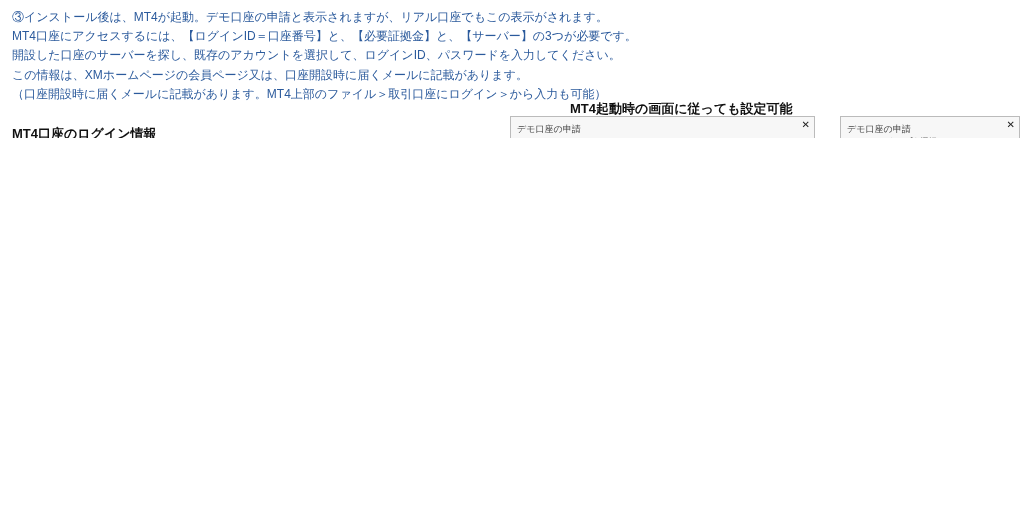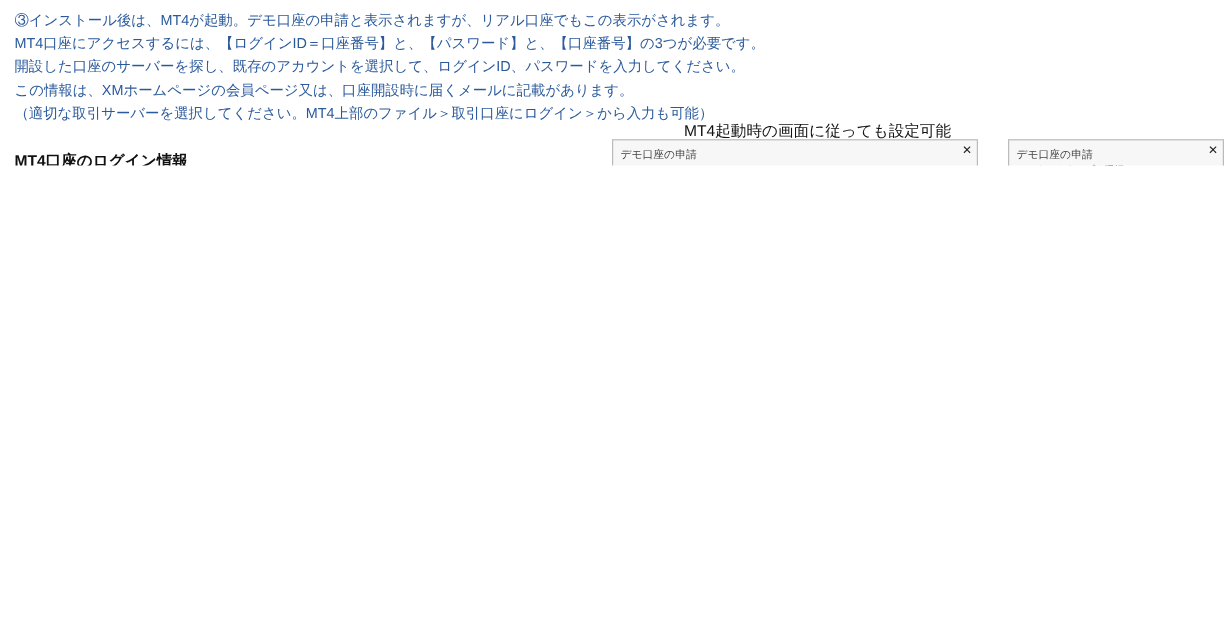--- a/index.html
+++ b/index.html
@@ -7,21 +7,21 @@
     font-size: 11px;
     margin: 0;
     padding: 8px 12px;
     width: 1024px;
     box-sizing: border-box;
     color: #333;
     position: relative;
   }
   .intro { color: #2b5a9c; font-size: 12px; line-height: 1.6; margin-bottom: 26px; }
   .section-title { font-weight: bold; text-decoration: underline; font-size: 13px; color: #111; margin-bottom: 6px; }
-  .right-caption { position: absolute; font-weight: normal; font-size: 13px; color: #111; }
+  .right-caption { position: absolute; font-weight: bold; font-size: 13px; color: #111; }
   .redtext { color: #c91e1e; font-weight: bold; font-size: 13px; }
   .mini-window { border: 1px solid #bbb; background: #f7f7f7; font-size: 9px; color: #444; box-sizing: border-box; }
   
   .overview { margin-top: 4px; font-size: 11px; }
   .overview .title { font-size: 16px; color: #555; }
   .ov-icon { display:inline-block; width:18px; height:18px; border:1px solid #c91e1e; color:#c91e1e; text-align:center; font-size:10px; line-height:16px; border-radius:2px; margin:0 6px;}
   .tab-head { display:flex; gap:40px; font-size:10px; color:#888; margin:10px 0 4px 0; border-bottom:1px solid #ddd; padding:6px 0; }
   .row1 { display:flex; align-items:center; gap:18px; font-size:10px;}
   .caret { color:#3a9a3a; font-weight:bold;}
   .bluebar { display:inline-block; width:70px; height:8px; background:#0033cc;}
@@ -61,24 +61,24 @@
   .redbar2  { display:inline-block; width:90px; height:10px; background:#d00;}
   svg.lines { position:absolute; top:0; left:0; pointer-events:none;}
   .closex { position:absolute; top:2px; right:4px; font-size:10px; color:#222;}
   .greenbar{ display:block; height:6px; background:linear-gradient(90deg,#25a325,#6ae06a); margin-top:3px;}
 </style>
 </head>
 <body>
 
 <div class="intro">
   <div>③インストール後は、MT4が起動。デモ口座の申請と表示されますが、リアル口座でもこの表示がされます。</div>
-  <div>MT4口座にアクセスするには、【ログインID＝口座番号】と、【パスワード】と、【口座番号】の3つが必要です。</div>
+  <div>MT4口座にアクセスするには、【ログインID＝口座番号】と、【必要証拠金】と、【サーバー】の3つが必要です。</div>
   <div>開設した口座のサーバーを探し、既存のアカウントを選択して、ログインID、パスワードを入力してください。</div>
   <div>この情報は、XMホームページの会員ページ又は、口座開設時に届くメールに記載があります。</div>
-  <div>（適切な取引サーバーを選択してください。MT4上部のファイル＞取引口座にログイン＞から入力も可能）</div>
+  <div>（口座開設時に届くメールに記載があります。MT4上部のファイル＞取引口座にログイン＞から入力も可能）</div>
 </div>
 
 <div class="right-caption" style="top:100px; left:570px;">MT4起動時の画面に従っても設定可能</div>
 <div class="right-caption" style="top:316px; left:530px;">ファイル＞取引口座にログイン からも設定可能</div>
 
 <div style="position:absolute; top:125px; left:12px; width:480px;">
   <div class="section-title">
     <span>MT4口座のログイン情報</span><br><span>【XM会員ページから】</span>
   </div>
   <div class="overview" style="margin-left:140px;">

